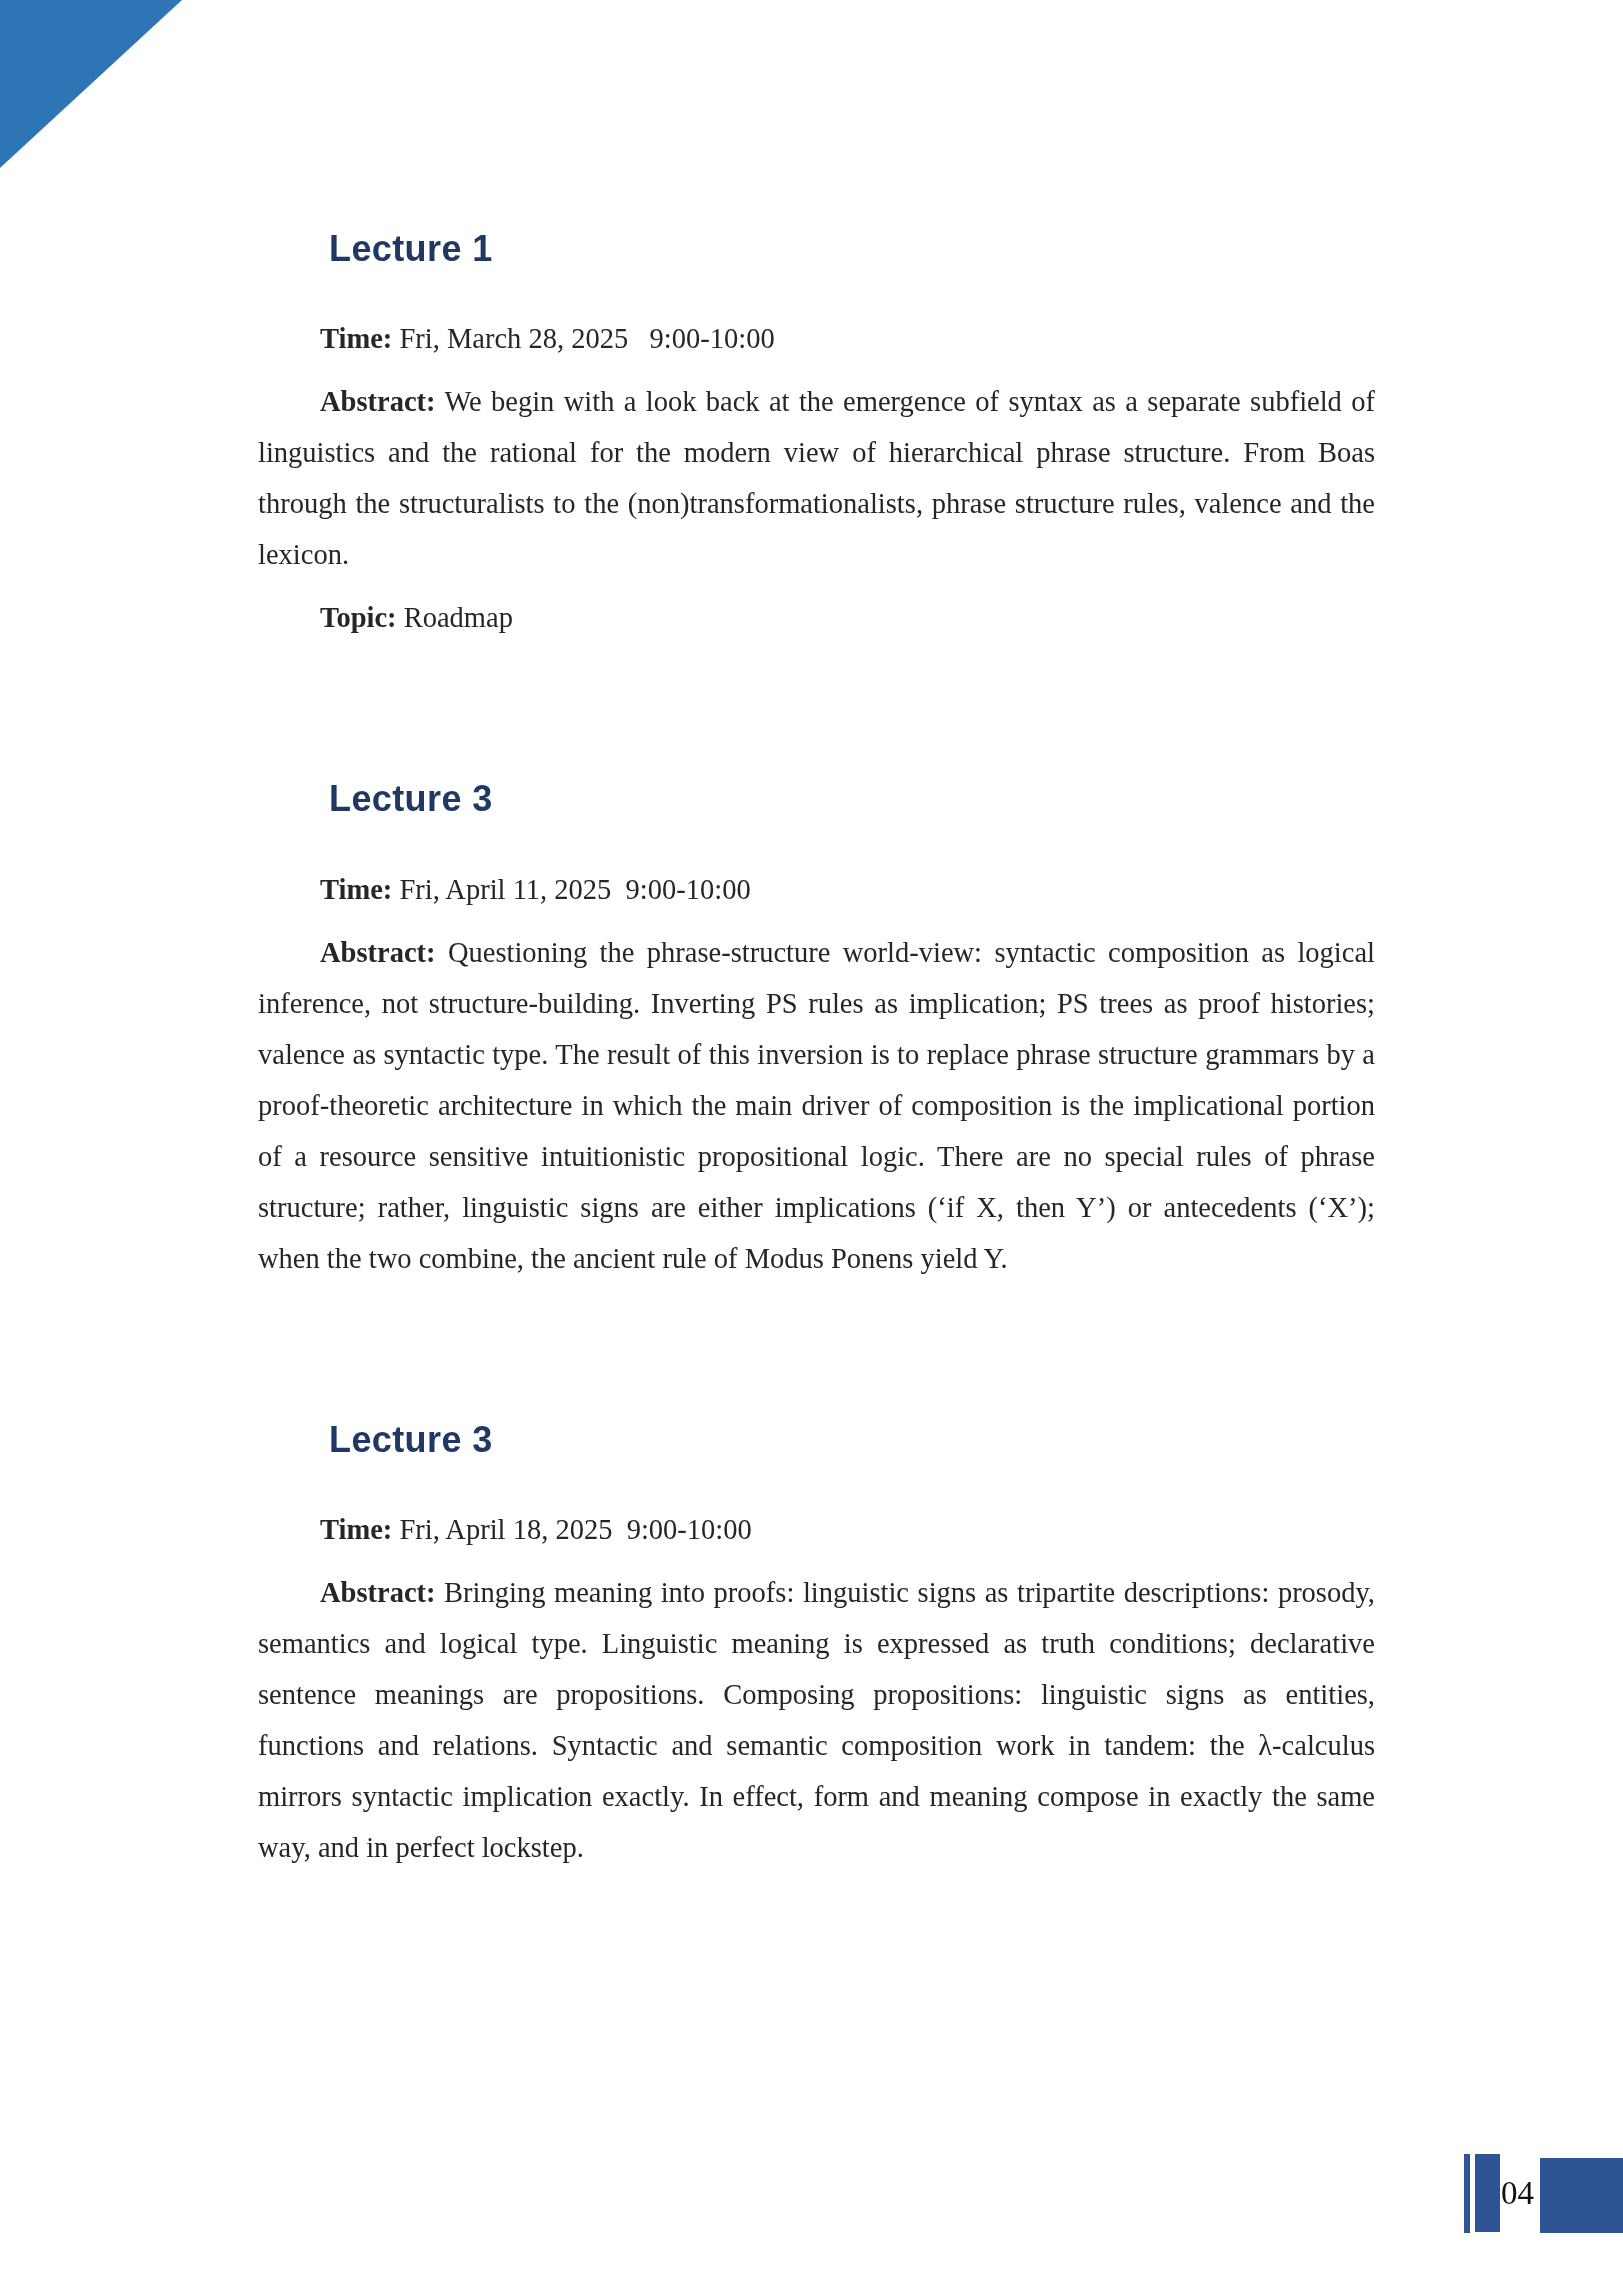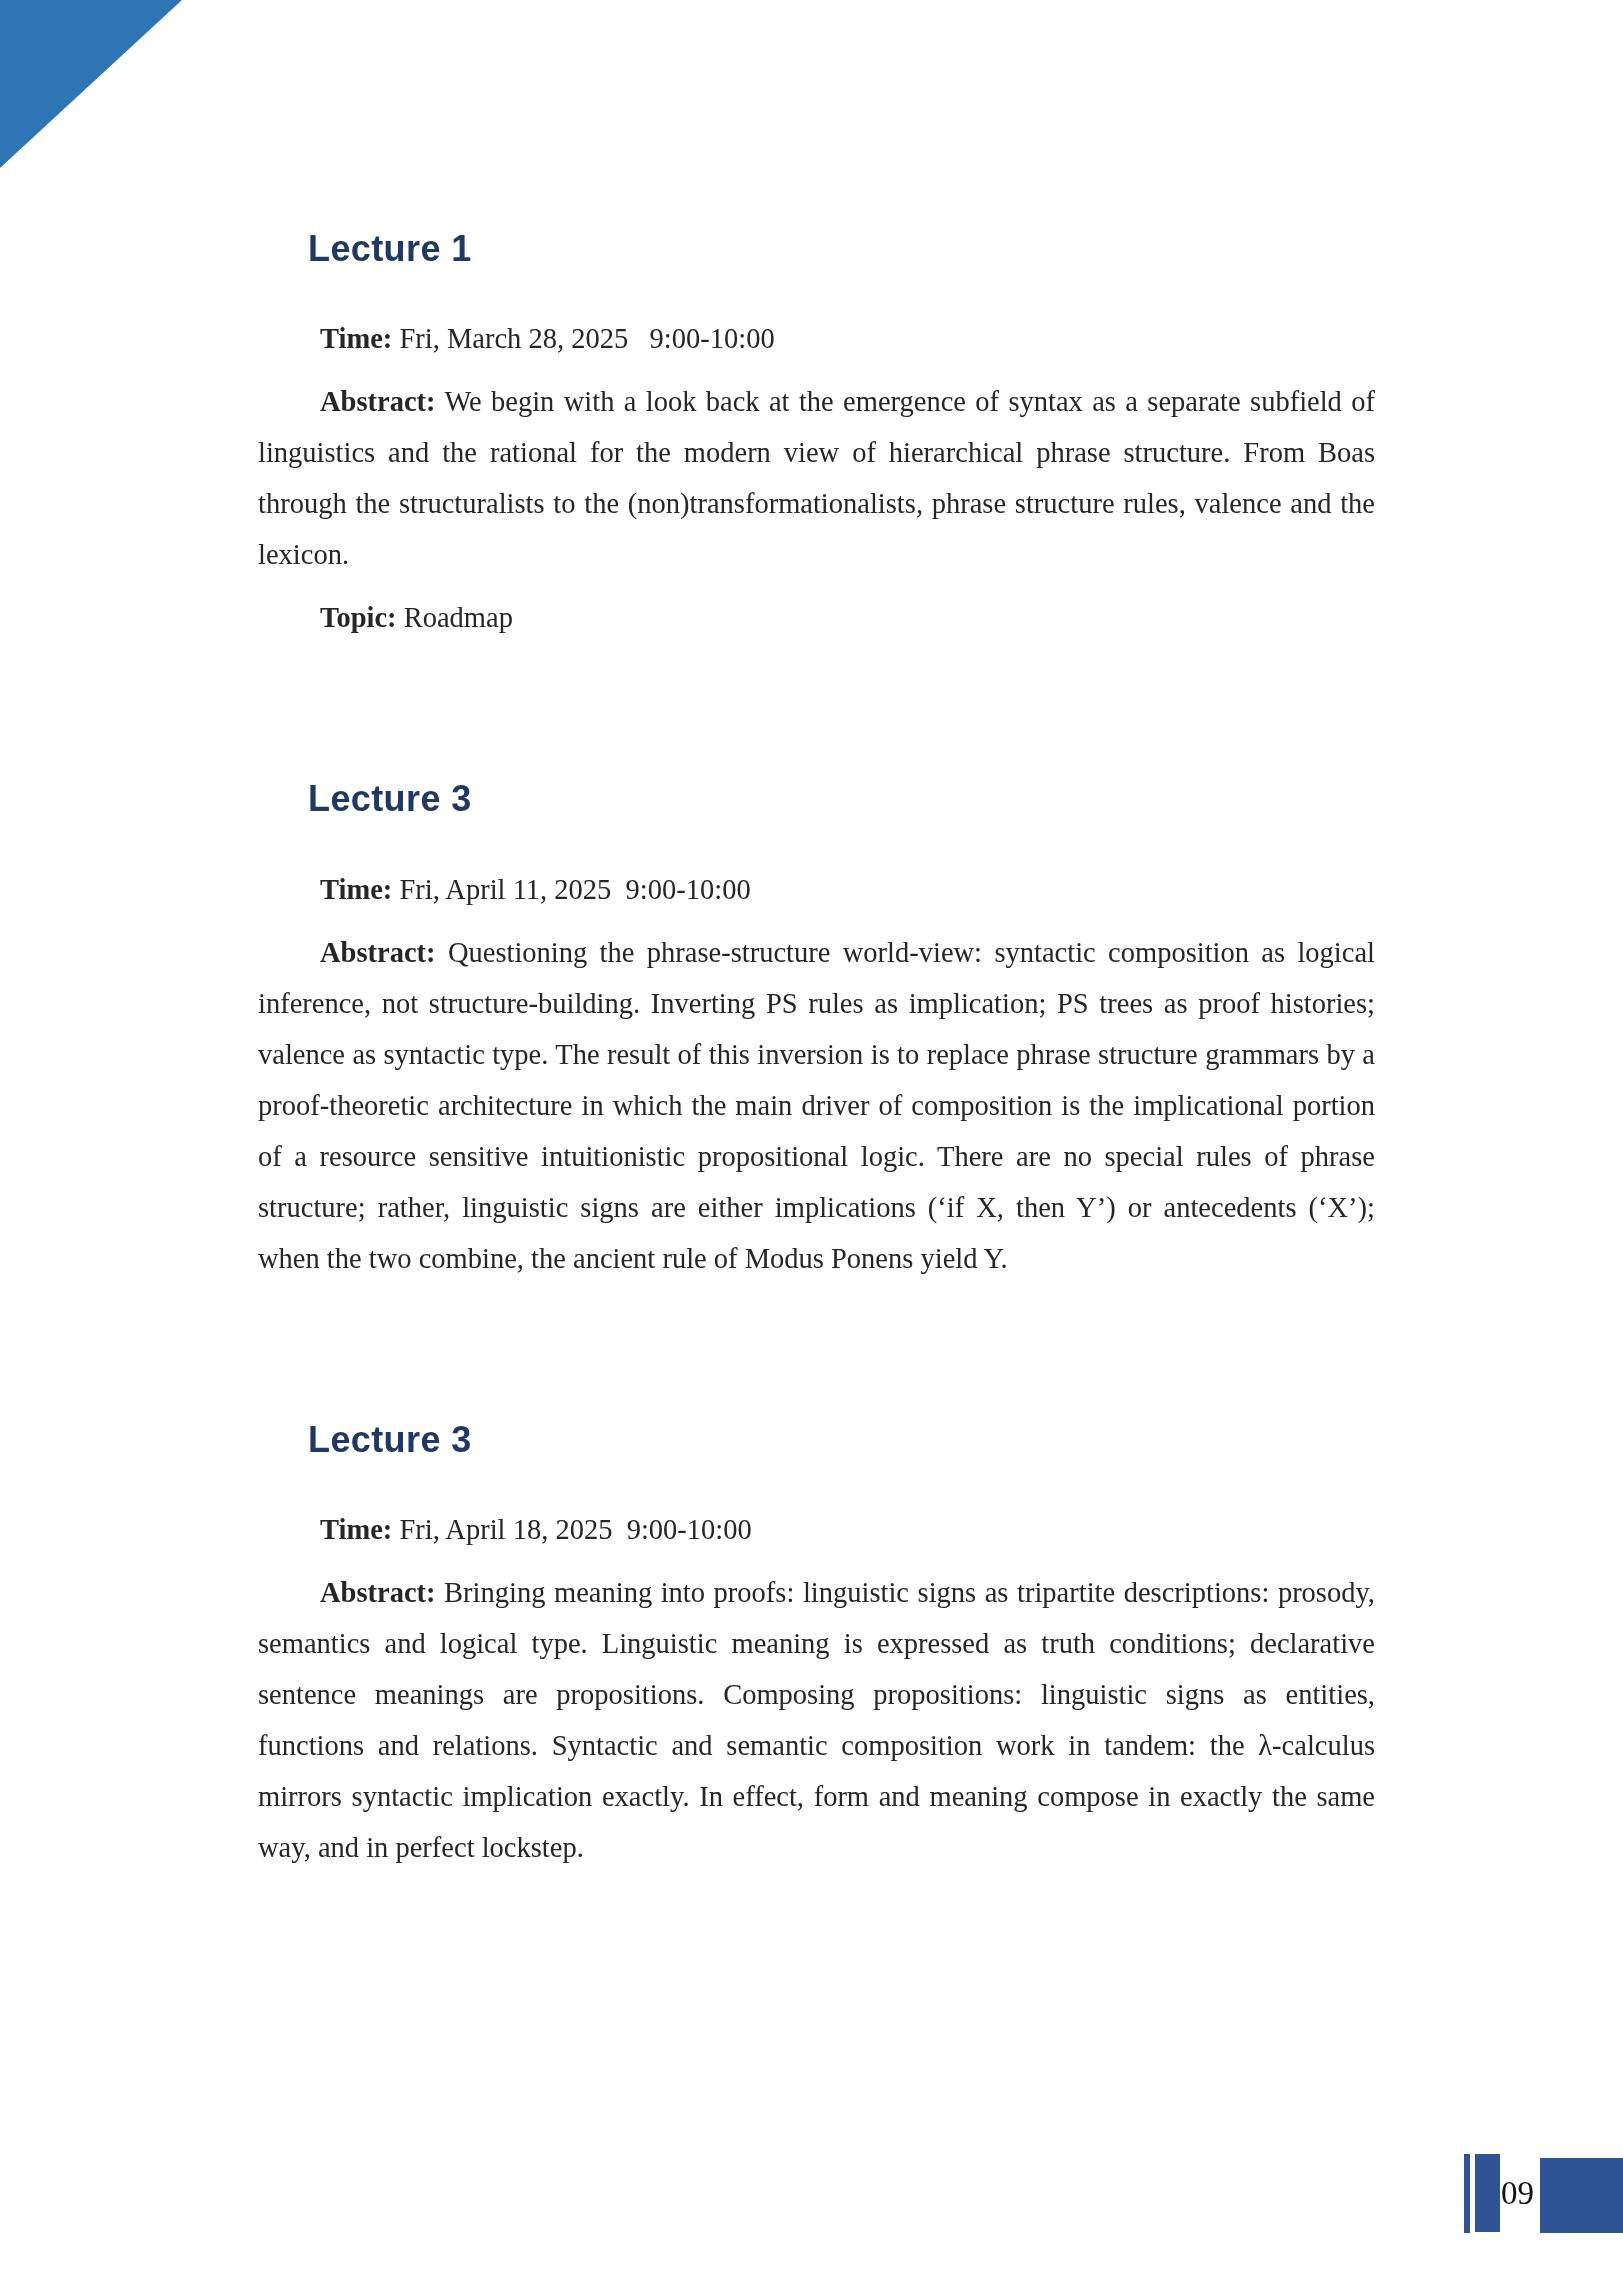--- a/index.html
+++ b/index.html
@@ -29,21 +29,21 @@
     .content {
       position: absolute;
       left: 246px;
       top: 228px;
       width: 1141px;
     }
     .lecture + .lecture {
       margin-top: 135px;
     }
     .lecture-title {
-      margin: 0 0 44px 62px;
+      margin: 0 0 44px 83px;
       font-family: "Liberation Sans", sans-serif;
       font-weight: bold;
       font-size: 36px;
       line-height: 1.15;
       letter-spacing: 0.4px;
       color: var(--heading-navy, #1F3864);
     }
     .para {
       margin: 12px;
       font-size: 28.5px;
@@ -137,18 +137,18 @@
         <strong>Abstract:</strong>
         <span>Bringing meaning into proofs: linguistic signs as tripartite descriptions: prosody, semantics and logical type. Linguistic meaning is expressed as truth conditions; declarative sentence meanings are propositions. Composing propositions: linguistic signs as entities, functions and relations. Syntactic and semantic composition work in tandem: the λ-calculus mirrors syntactic implication exactly. In effect, form and meaning compose in exactly the same way, and in perfect lockstep.</span>
       </p>
     </section>
 
   </main>
 
   <footer>
     <div class="footer-thin-bar"></div>
     <div class="footer-thick-bar"></div>
-    <div class="page-number">09</div>
+    <div class="page-number">04</div>
     <div class="footer-block"></div>
   </footer>
 
 </div>
 
 
 </body></html>

